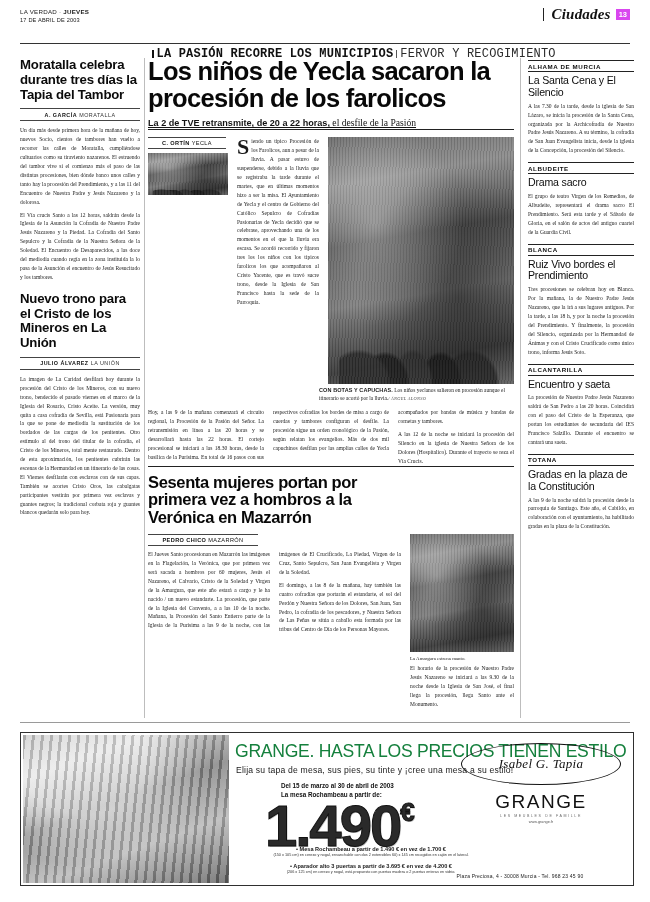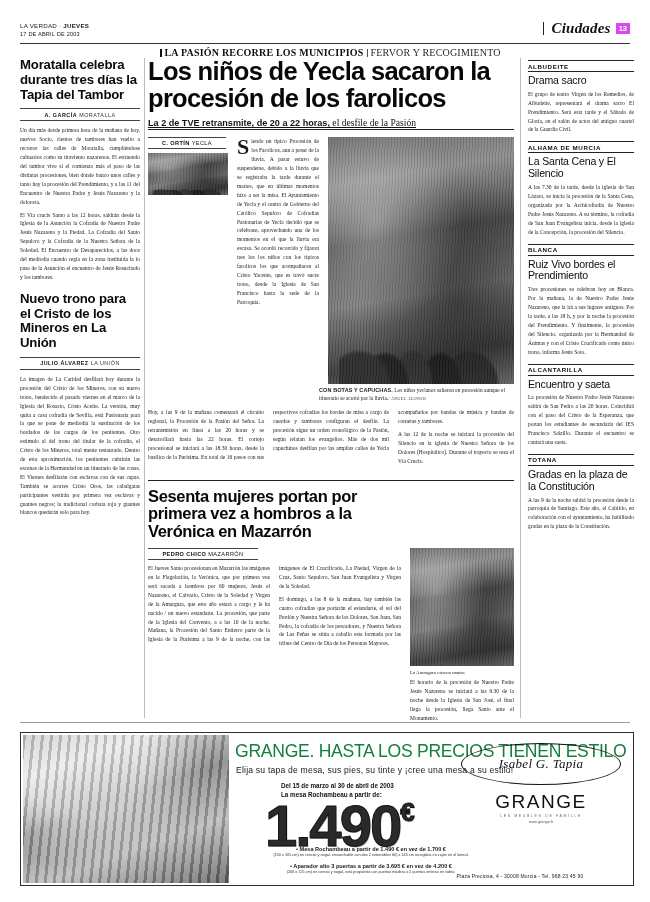--- a/index.html
+++ b/index.html
@@ -17,21 +17,21 @@
   }
   .page {
     position: absolute;
     left: 0; top: 0;
     width: 650px; height: 902px;
   }
 
   
   .masthead {
     position: absolute;
-    left: 20px; top: 22px;
+    left: 20px; top: 8px;
     width: 610px;
     height: 26px;
   }
   .mast-left {
     position: absolute; left: 0; top: 0;
     font-family: "Liberation Sans", sans-serif;
     line-height: 1.25;
   }
   .mast-paper {
     font-size: 6.2px;
@@ -64,23 +64,23 @@
     font-family: "Liberation Sans", sans-serif;
     font-size: 7.5px; font-weight: bold;
     padding: 1.5px 3px 1.5px 3px;
     line-height: 1;
     display: inline-block;
   }
 
   
   .kicker {
     position: absolute;
-    left: 160px; top: 47px;
-    font-family: Liberation Serif, serif;
-    font-size: 10px;
+    left: 152px; top: 47px;
+    font-family: Liberation Mono, monospace;
+    font-size: 12px;
     letter-spacing: 0.1px;
     white-space: nowrap;
   }
   .kicker .bar { display:inline-block; width:1.5px; height:8px; background:#111; vertical-align:-1px; margin-right:3px;}
   .kicker .k-strong { font-weight: bold; letter-spacing: 0.2px; }
   .kicker .k-sep { display:inline-block; width:1px; height:8px; background:#555; vertical-align:-1px; margin:0 3px;}
   .kicker .k-light { font-weight: normal; color:#2a2a2a; letter-spacing:0.2px;}
 
   
   .vrule {
@@ -482,21 +482,21 @@
 
     <div class="caption" style="margin-left:171px; width:194px;">
       <b>CON BOTAS Y CAPUCHAS.</b><span> Los niños yeclanos salieron en procesión aunque el itinerario se acortó por la lluvia.</span><span class="credit">/ ÁNGEL ALONSO</span>
     </div>
 
     <div class="cols3" style="margin-top:5px;">
       <p>Hoy, a las 9 de la mañana comenzará el circuito regional, la Procesión de la Pasión del Señor. La retransmisión en línea a las 20 horas y se desarrollará hasta las 22 horas. El cortejo procesional se iniciará a las 18.30 horas, desde la basílica de la Purísima. En total de 16 pasos con sus respectivos cofradías los bordes de misa a cargo de cuerdas y tambores configuran el desfile. La procesión sigue un orden cronológico de la Pasión, según relatan los evangelios. Más de dos mil capuchinos desfilan por las amplias calles de Yecla acompañados por bandas de música y bandas de cornetas y tambores.</p>
       <p>A las 12 de la noche se iniciará la procesión del Silencio en la iglesia de Nuestra Señora de los Dolores (Hospitalico). Durante el trayecto se reza el Vía Crucis.</p>
     </div>
 
-    <div style="margin-top:14px; border-top:1.5px solid #222; padding-top:7px;">
+    <div style="margin-top:0; border-top:1.5px solid #222; padding-top:7px;">
       <h2 class="headline2" style="width:255px;">Sesenta mujeres portan por primera vez a hombros a la Verónica en Mazarrón</h2>
 
       <div style="display:flex; gap:9px; margin-top:7px;">
         <div style="width:253px;">
           <div class="byline-center" style="width:110px;">
             <b>PEDRO CHICO</b>
             <span>MAZARRÓN</span>
           </div>
           <div class="cols2" style="margin-top:4px;">
             <p>El Jueves Santo procesionan en Mazarrón las imágenes en la Flagelación, la Verónica, que por primera vez será sacada a hombros por 60 mujeres, Jesús el Nazareno, el Calvario, Cristo de la Soledad y Virgen de la Amargura, que este año estará a cargo y le ha nacido / un nuevo estandarte. La procesión, que parte de la Iglesia del Convento, a a las 10 de la noche. Mañana, la Procesión del Santo Entierro parte de la Iglesia de la Purísima a las 9 de la noche, con las imágenes de El Crucificado, La Piedad, Virgen de la Cruz, Santo Sepulcro, San Juan Evangelista y Virgen de la Soledad.</p>
@@ -509,29 +509,29 @@
           <div class="caption" style="font-size:4.9px;">La Amargura estrena manto.</div>
           <div class="bodytext" style="margin-top:2px;">El horario de la procesión de Nuestro Padre Jesús Nazareno se iniciará a las 9.30 de la noche desde la Iglesia de San José, el final llega la procesión, llega Santo ante el Monumento.</div>
         </div>
       </div>
     </div>
   </div>
 
   <div class="rightcol">
 
     <div>
+      <div class="town">ALHAMA DE MURCIA</div>
+      <h3 class="town-head">La Santa Cena y El Silencio</h3>
+      <div class="bodytext">A las 7.30 de la tarde, desde la iglesia de San Lázaro, se inicia la procesión de la Santa Cena, organizada por la Archicofradía de Nuestro Padre Jesús Nazareno. A su término, la cofradía de San Juan Evangelista inicia, desde la iglesia de la Concepción, la procesión del Silencio.</div>
+    </div>
+
+    <div>
       <div class="town">ALBUDEITE</div>
       <h3 class="town-head">Drama sacro</h3>
       <div class="bodytext">El grupo de teatro Virgen de los Remedios, de Albudeite, representará el drama sacro El Prendimiento. Será esta tarde y el Sábado de Gloria, en el salón de actos del antiguo cuartel de la Guardia Civil.</div>
-    </div>
-
-    <div>
-      <div class="town">ALHAMA DE MURCIA</div>
-      <h3 class="town-head">La Santa Cena y El Silencio</h3>
-      <div class="bodytext">A las 7.30 de la tarde, desde la iglesia de San Lázaro, se inicia la procesión de la Santa Cena, organizada por la Archicofradía de Nuestro Padre Jesús Nazareno. A su término, la cofradía de San Juan Evangelista inicia, desde la iglesia de la Concepción, la procesión del Silencio.</div>
     </div>
 
     <div>
       <div class="town">BLANCA</div>
       <h3 class="town-head">Ruiz Vivo bordes el Prendimiento</h3>
       <div class="bodytext">Tres procesiones se celebran hoy en Blanca. Por la mañana, la de Nuestro Padre Jesús Nazareno, que la irá a sus lugares antiguos. Por la tarde, a las 18 h, y por la noche la procesión del Prendimiento. Y finalmente, la procesión del Silencio, organizada por la Hermandad de Ánimas y con el Cristo Crucificado como único trono, informa Jesús Soto.</div>
     </div>
 
     <div>
       <div class="town">ALCANTARILLA</div>

